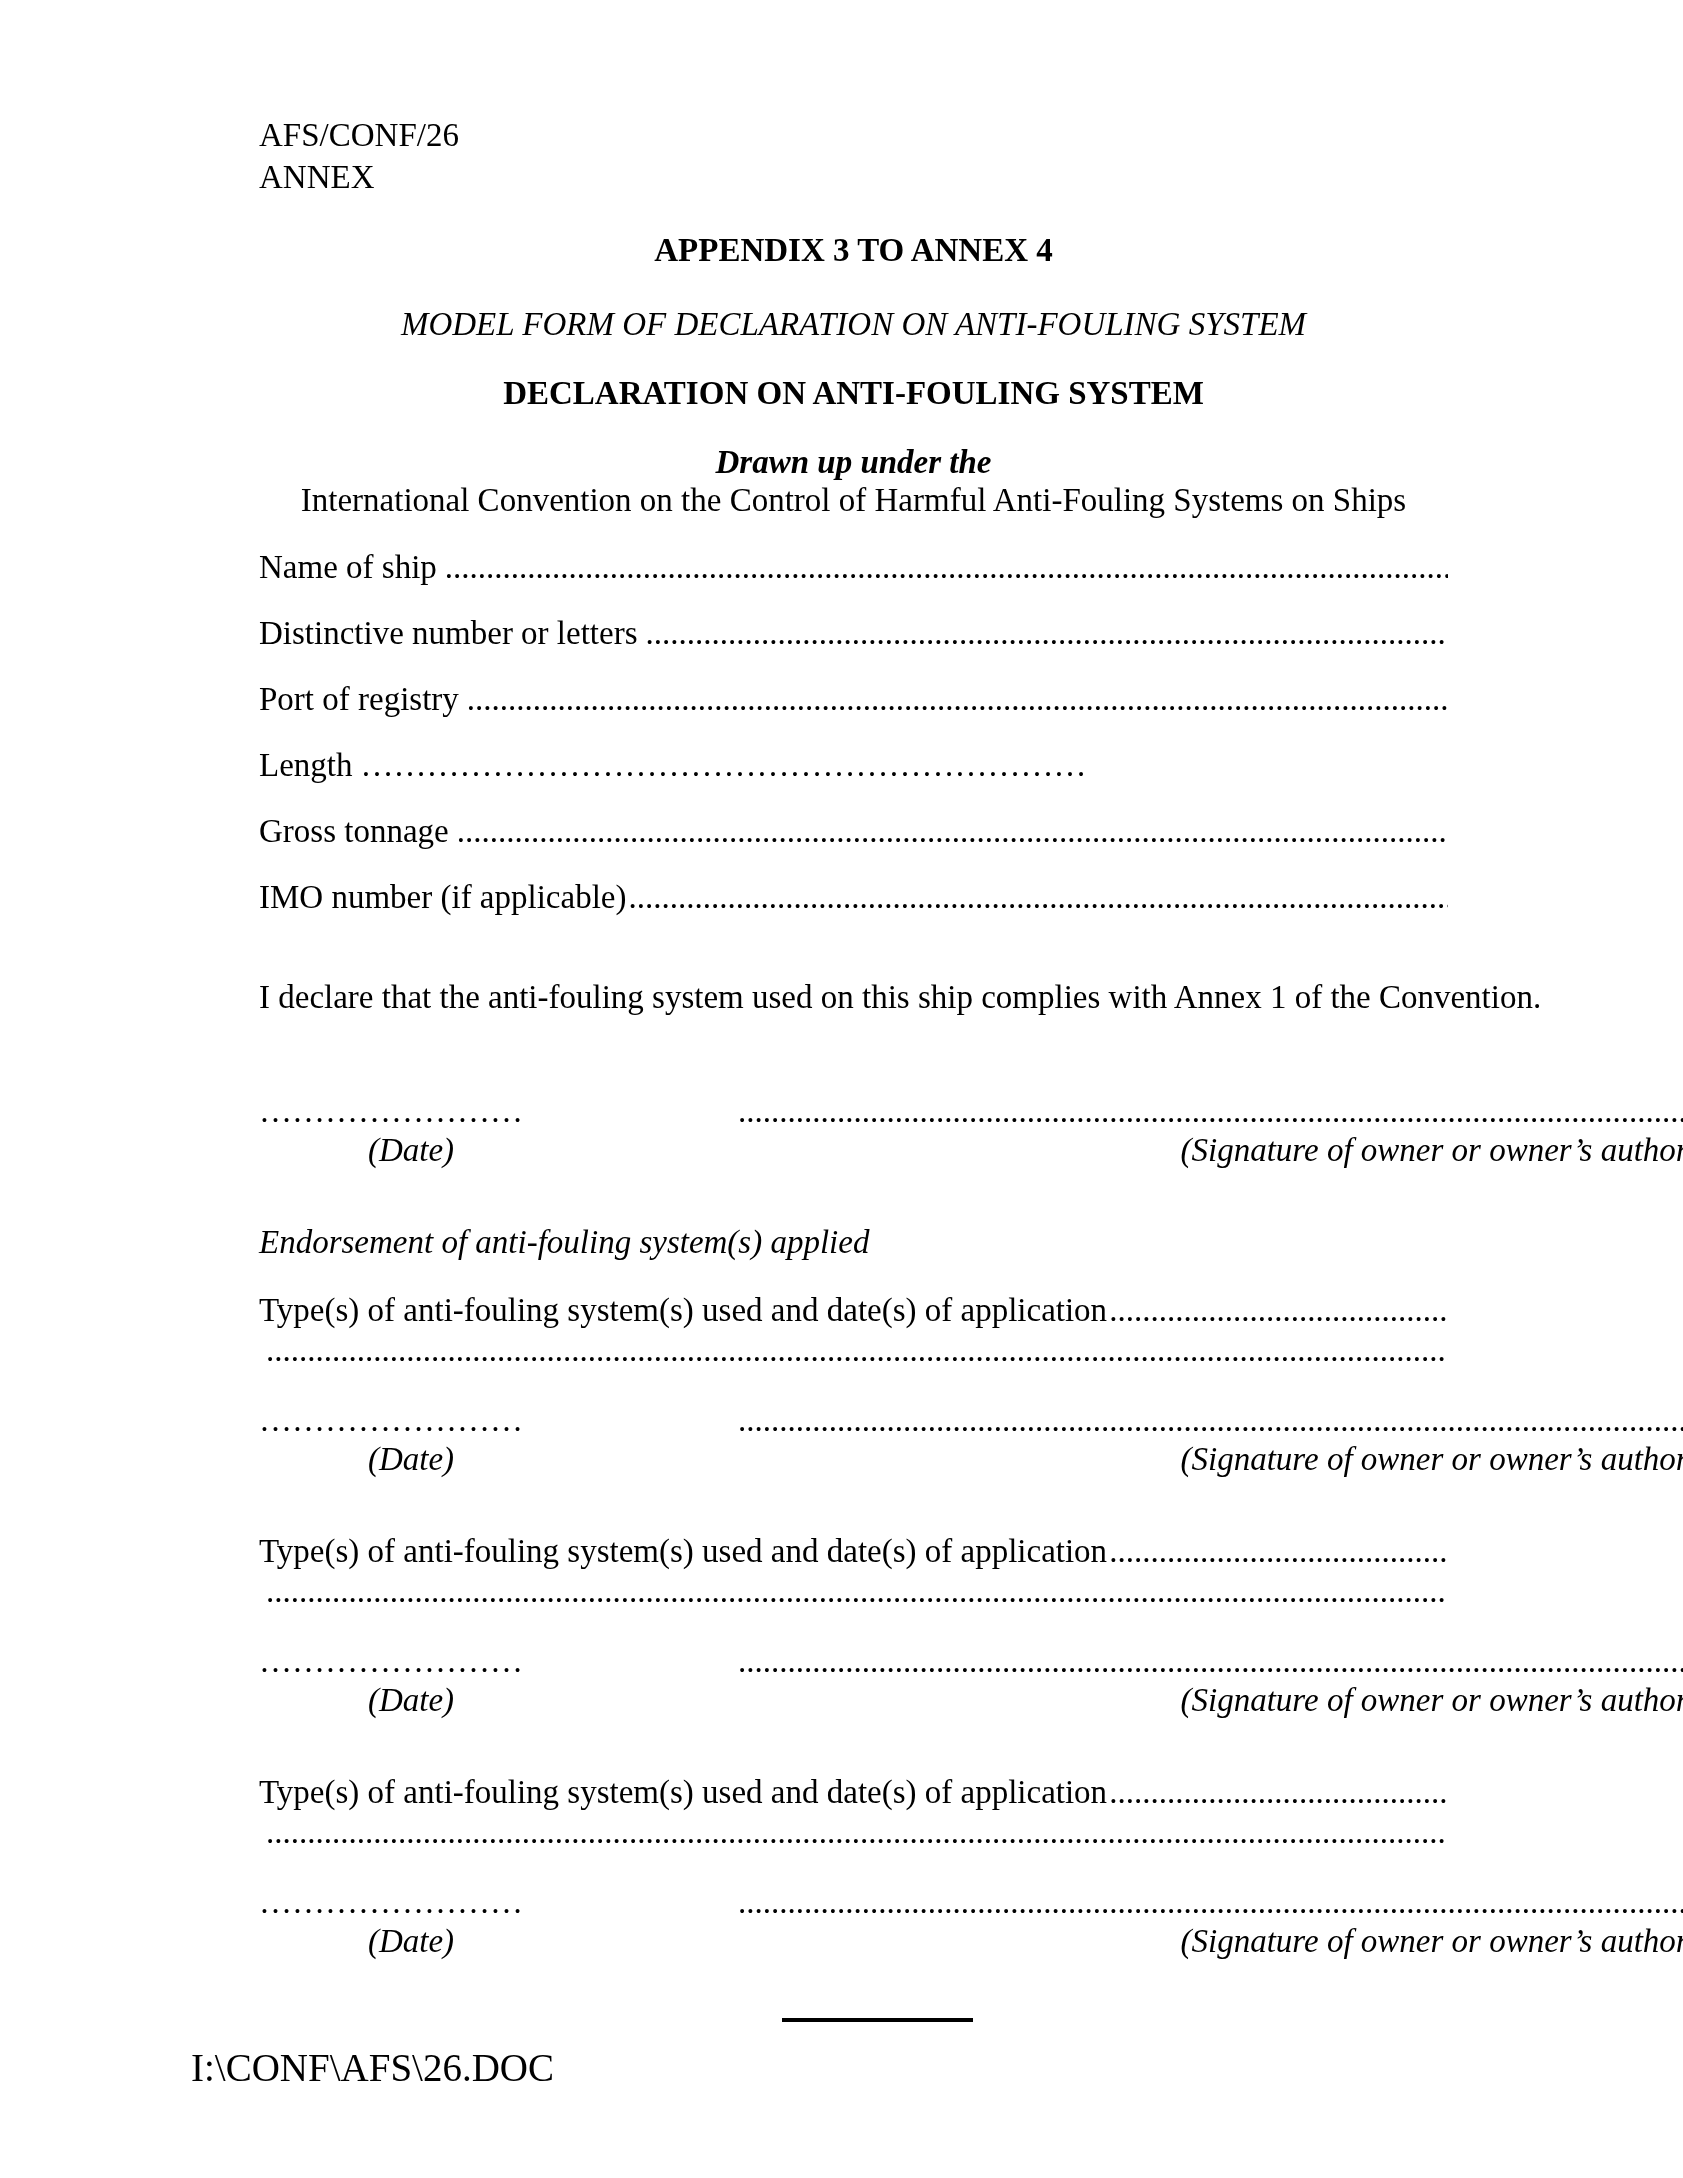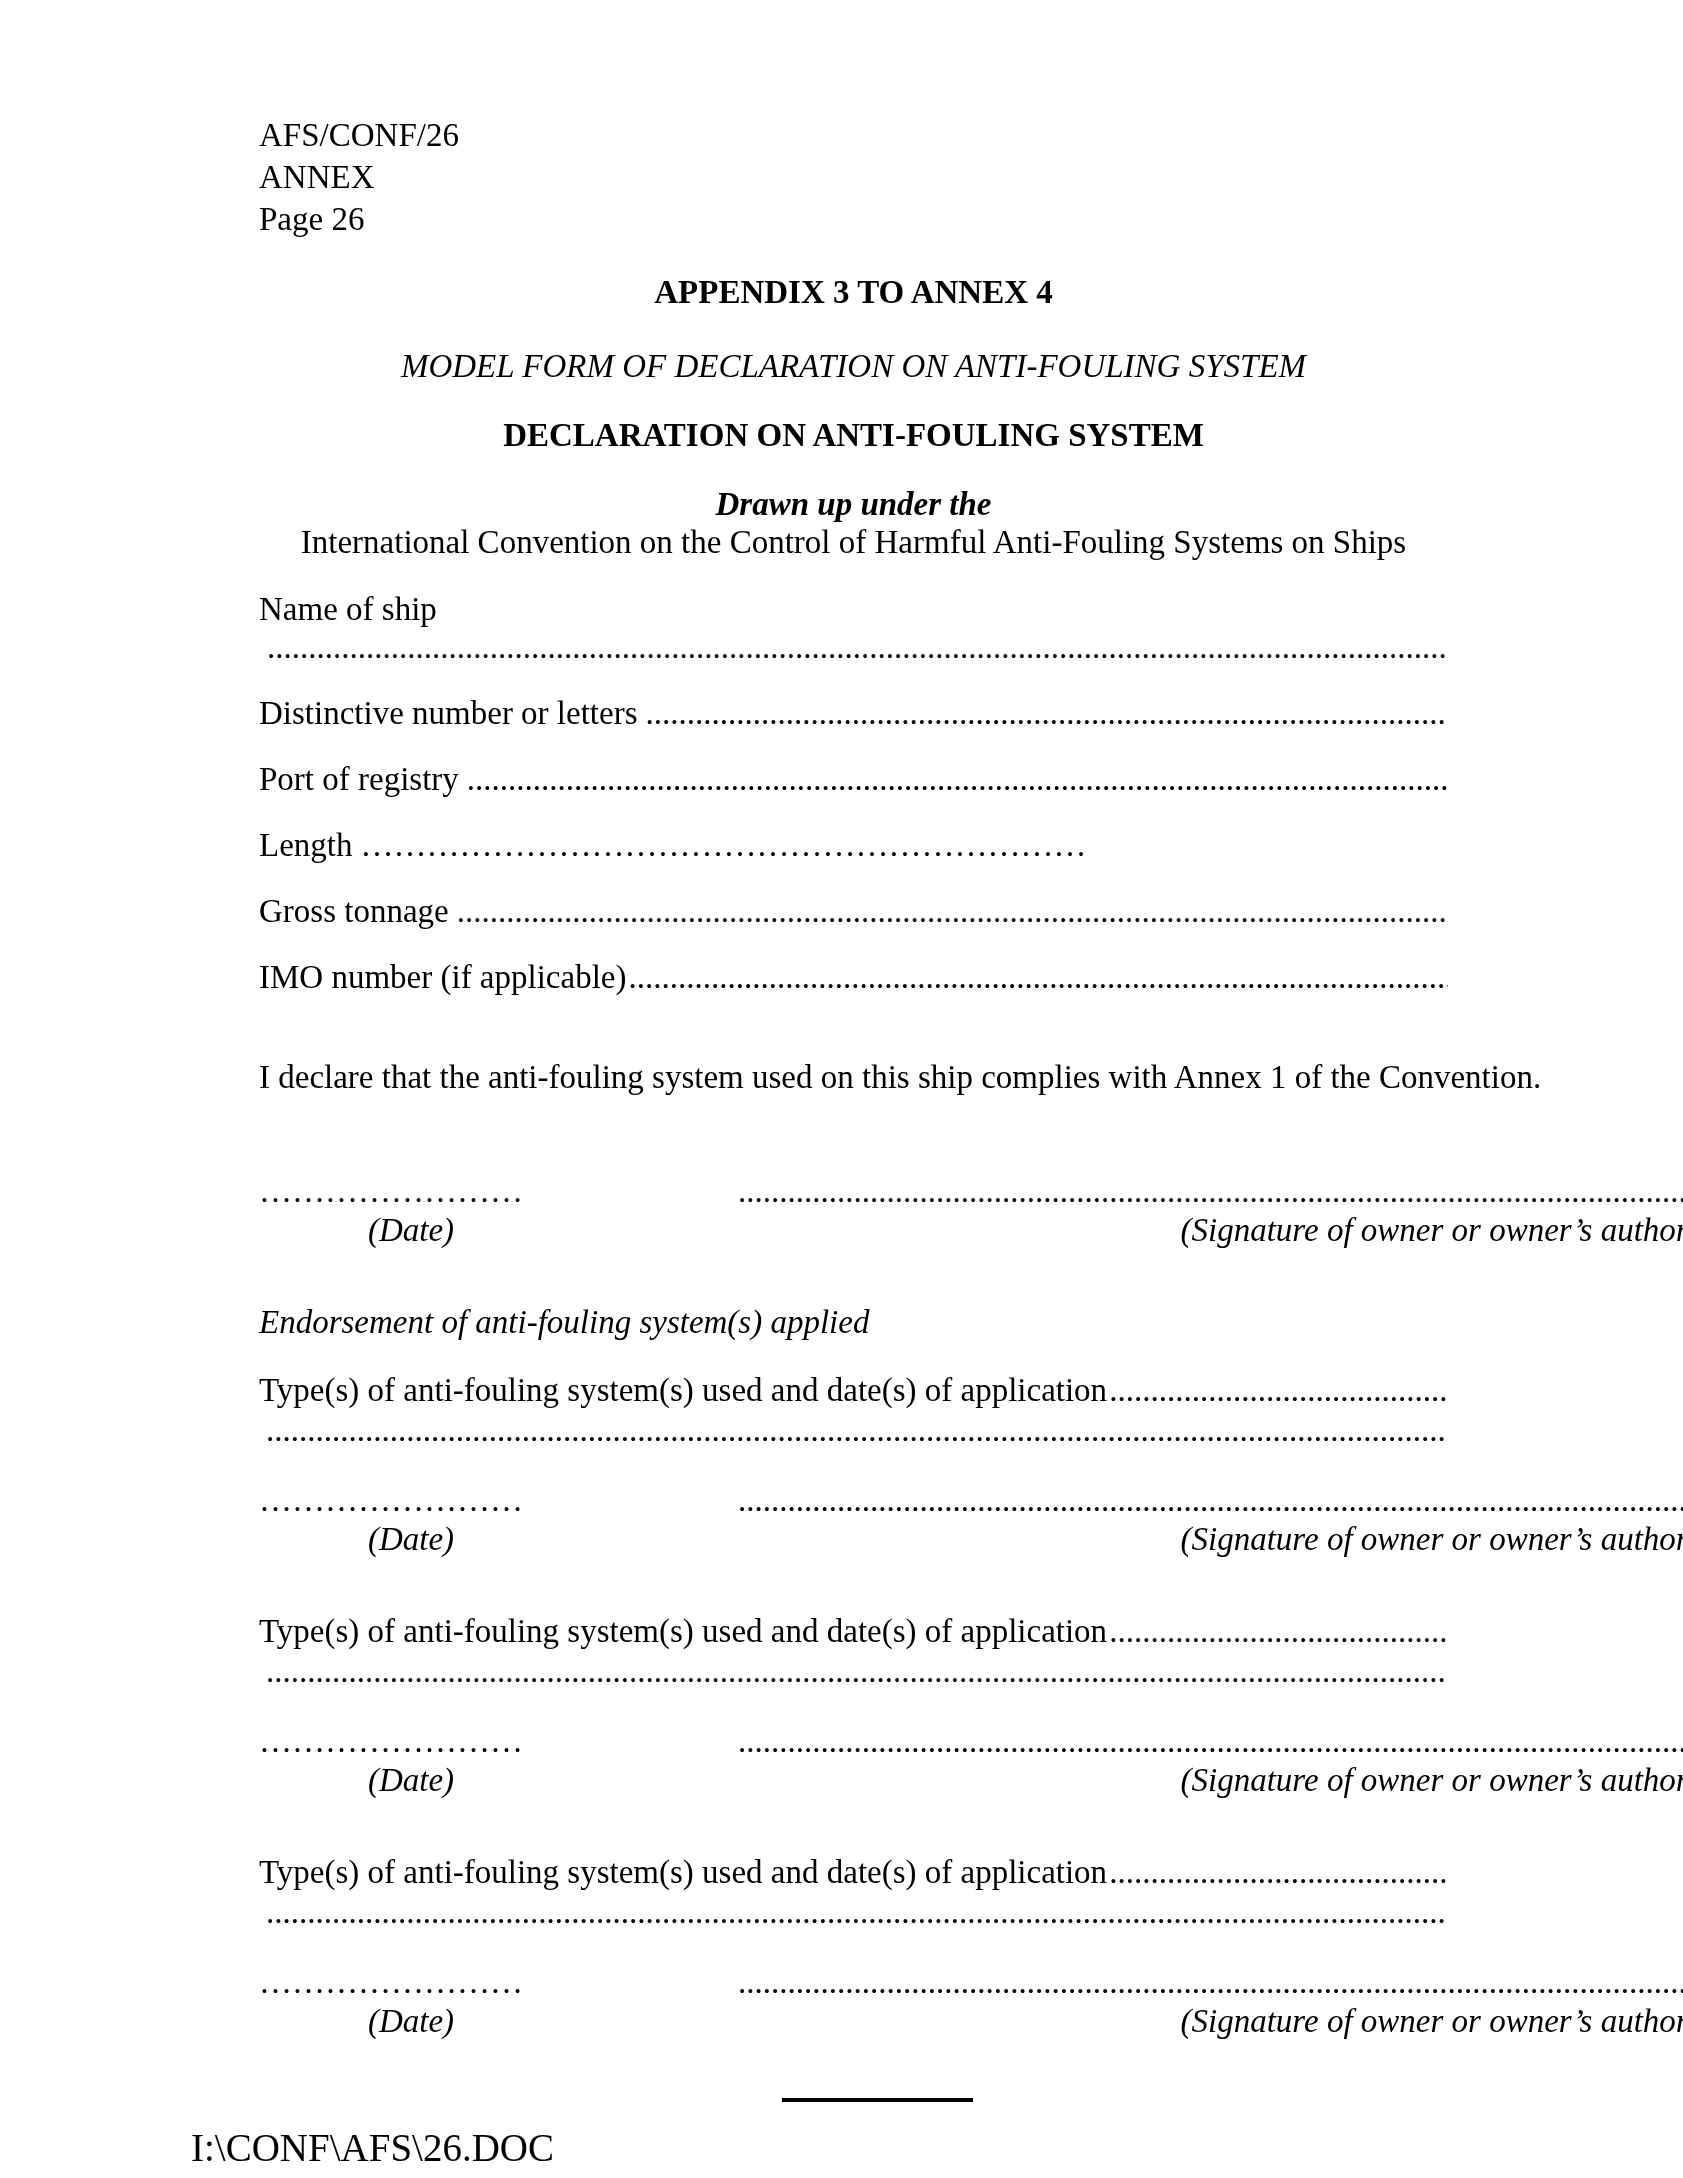--- a/index.html
+++ b/index.html
@@ -21,21 +21,21 @@
   }
   .doc-header { padding-top: 78px; line-height: 42px; }
   .title { text-align: center; line-height: 38px; }
   .t-appendix    { margin-top: 33px; font-weight: bold; }
   .t-model       { margin-top: 36px; font-style: italic; }
   .t-declaration { margin-top: 31px; font-weight: bold; }
   .t-drawn       { margin-top: 31px; font-weight: bold; font-style: italic; }
   .t-convention  { margin-top: 0;    font-weight: normal; }
 
   .field-row { display: flex; white-space: nowrap; margin-top: 28px; }
-  .field-row.first { margin-top: 29px; flex-direction: column; }
+  .field-row.first { margin-top: 29px; }
   .field-label { flex: 0 0 auto; }
   .leader {
     flex: 1 1 auto; overflow: hidden; white-space: nowrap;
     margin-left: 8px; height: 38px;
   }
   .leader.no-gap { margin-left: 2px; }
 
   .declare { margin-top: 62px; white-space: nowrap; }
 
   .sig-row { display: flex; margin-top: 76px; }
@@ -63,21 +63,20 @@
   .footer { margin-top: 27px; margin-left: -68px; font-size: 39px; }
 </style>
 </head>
 <body>
 
 <div class="page">
 
   <div class="doc-header">
     <div>AFS/CONF/26</div>
     <div>ANNEX</div>
-    <div>Page 26</div>
   </div>
 
   <div class="title t-appendix">APPENDIX 3 TO ANNEX 4</div>
   <div class="title t-model">MODEL FORM OF DECLARATION ON ANTI-FOULING SYSTEM</div>
   <div class="title t-declaration">DECLARATION ON ANTI-FOULING SYSTEM</div>
   <div class="title t-drawn">Drawn up under the</div>
   <div class="title t-convention">International Convention on the Control of Harmful Anti-Fouling Systems on Ships</div>
 
   <div class="field-row first">
     <span class="field-label">Name of ship</span>

